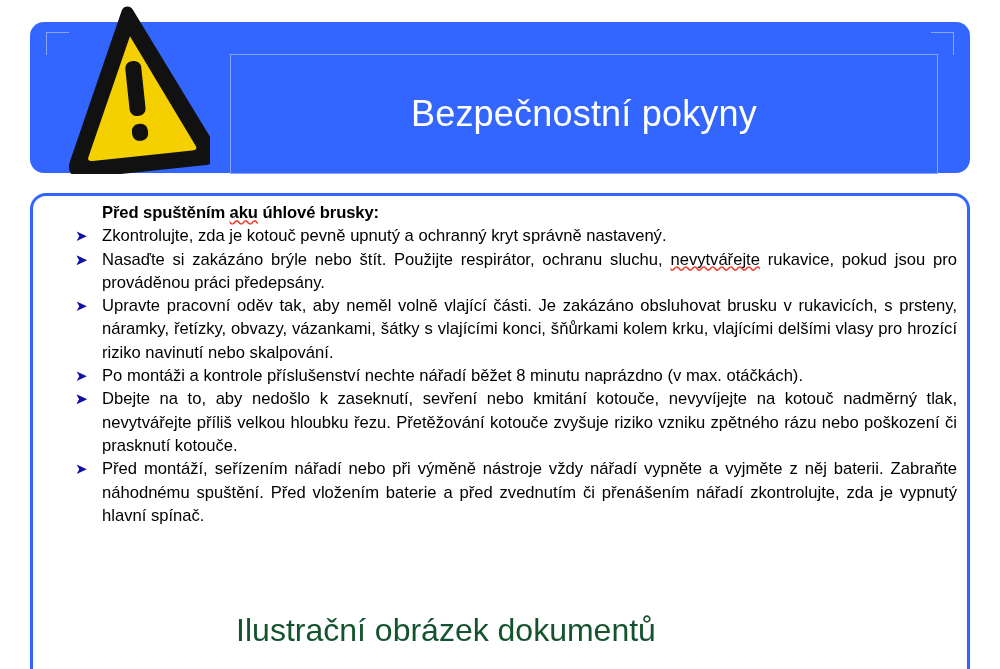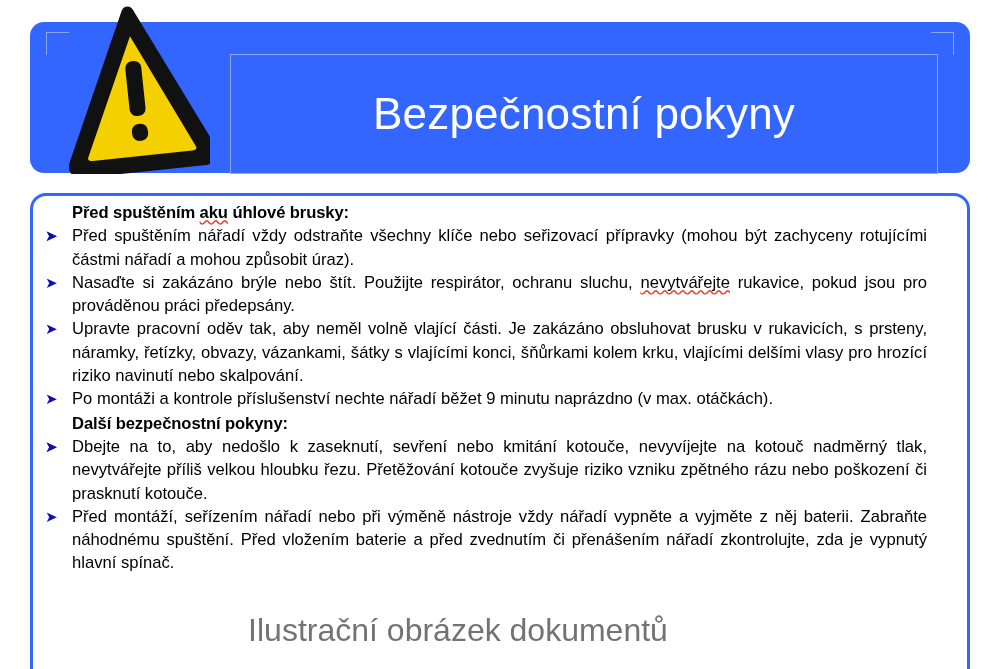--- a/index.html
+++ b/index.html
@@ -57,21 +57,21 @@
   #banner-title {
     position: absolute;
     left: 200px;
     top: 32px;
     width: 708px;
     height: 120px;
     display: flex;
     align-items: center;
     justify-content: center;
     color: #ffffff;
-    font-size: 44px;
+    font-size: 36px;
     font-weight: 400;
     letter-spacing: 0.2px;
     white-space: nowrap;
   }
 
   
   #warning-triangle-icon {
     position: absolute;
     left: 62px;
     top: 6px;
@@ -95,21 +95,21 @@
   #content-clip {
     position: absolute;
     left: 0;
     top: 0;
     width: 934px;
     height: 404px;
     overflow: hidden;
   }
   #document-body {
     position: absolute;
-    left: 12px;
+    left: 42px;
     top: 5px;
     width: 882px;
     color: #000000;
     font-size: 16.6px;
     line-height: 23.3px;
   }
 
   .section-heading {
     font-weight: bold;
     font-size: 16.6px;
@@ -146,25 +146,25 @@
 
   .misspelled {
     text-decoration: underline wavy #ee4433;
     text-decoration-skip-ink: none;
     text-underline-offset: 1px;
   }
 
   
   #caption {
     position: absolute;
-    left: 12px;
+    left: 0;
     top: 612px;
     width: 892px;
     text-align: center;
-    color: #737373;
+    color: #14532d;
     font-size: 32px;
     font-weight: 400;
     white-space: nowrap;
   }
 </style>
 </head>
 <body>
 
 <div id="header-banner">
   <div id="header-corner-tl"></div>
@@ -184,39 +184,38 @@
 
 <div id="content-panel">
   <div id="content-clip">
     <div id="document-body">
 
       <div class="section-heading"><span>Před spuštěním </span><span class="misspelled">aku</span><span> úhlové brusky:</span></div>
 
       <ul class="bullet-list">
         <li class="bullet-item nojustify">
           <span class="bullet-arrow-icon">➤</span>
-        </li>
-        <li class="bullet-item">
-          <span class="bullet-arrow-icon">➤</span>
-          <span>Před spuštěním nářadí vždy odstraňte všechny klíče nebo seřizovací přípravky (mohou být zachyceny rotujícími částmi nářadí a mohou způsobit úraz).</span>
+          <span>Zkontrolujte, zda je kotouč pevně upnutý a ochranný kryt správně nastavený.</span>
+        </li>
+        <li class="bullet-item">
+          <span class="bullet-arrow-icon">➤</span>
         </li>
         <li class="bullet-item">
           <span class="bullet-arrow-icon">➤</span><span>Nasaďte si zakázáno brýle nebo štít. Použijte respirátor, ochranu sluchu, </span><span class="misspelled">nevytvářejte</span><span> rukavice, pokud jsou pro prováděnou práci předepsány.</span>
         </li>
         <li class="bullet-item">
           <span class="bullet-arrow-icon">➤</span>
           <span>Upravte pracovní oděv tak, aby neměl volně vlající části. Je zakázáno obsluhovat brusku v rukavicích, s prsteny, náramky, řetízky, obvazy, vázankami, šátky s vlajícími konci, šňůrkami kolem krku, vlajícími delšími vlasy pro hrozící riziko navinutí nebo skalpování.</span>
         </li>
         <li class="bullet-item nojustify">
           <span class="bullet-arrow-icon">➤</span>
-          <span>Po montáži a kontrole příslušenství nechte nářadí běžet 9 minutu naprázdno (v max. otáčkách).</span>
+          <span>Po montáži a kontrole příslušenství nechte nářadí běžet 8 minutu naprázdno (v max. otáčkách).</span>
         </li>
       </ul>
 
-      <div class="section-heading second">Další bezpečnostní pokyny:</div>
 
       <ul class="bullet-list">
         <li class="bullet-item nojustify">
           <span class="bullet-arrow-icon">➤</span>
         </li>
         <li class="bullet-item">
           <span class="bullet-arrow-icon">➤</span>
           <span>Dbejte na to, aby nedošlo k zaseknutí, sevření nebo kmitání kotouče, nevyvíjejte na kotouč nadměrný tlak, nevytvářejte příliš velkou hloubku řezu. Přetěžování kotouče zvyšuje riziko vzniku zpětného rázu nebo poškození či prasknutí kotouče.</span>
         </li>
         <li class="bullet-item">

